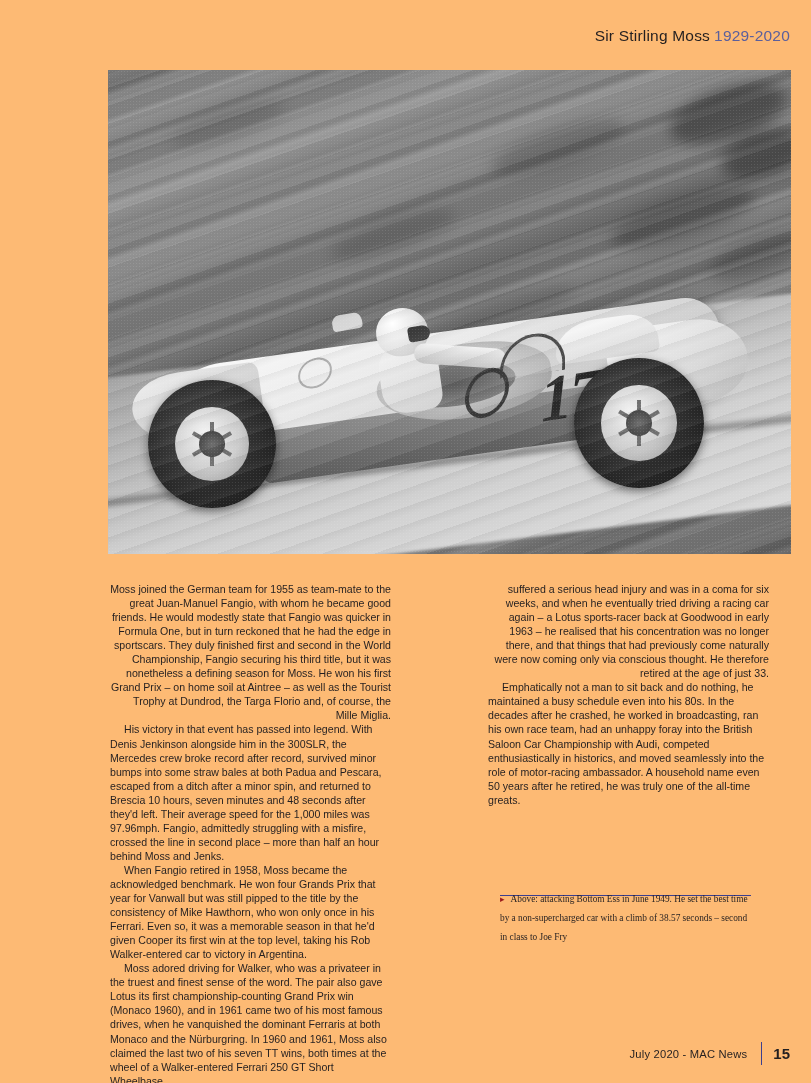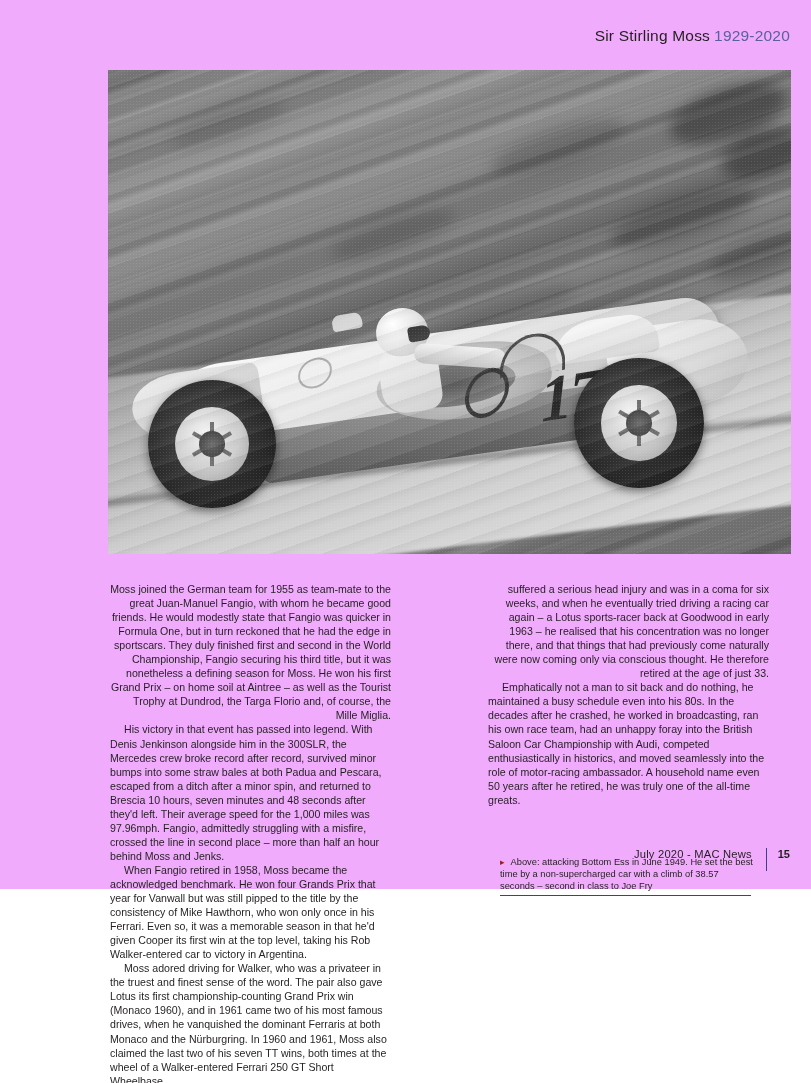--- a/index.html
+++ b/index.html
@@ -13,22 +13,22 @@
     height: 1083px;
     font-family: "Liberation Sans", sans-serif;
     color: #231f20;
     position: relative;
     overflow: hidden;
   }
 
   .page {
     position: relative;
     width: 811px;
-    height: 889px;
-    background: #f0abfc;
+    height: 1083px;
+    background: #fdba74;
   }
 
   
   .running-head {
     position: absolute;
     top: 27px;
     right: 21px;
     font-size: 15.5px;
     letter-spacing: 0.2px;
     white-space: nowrap;
@@ -327,54 +327,56 @@
     position: absolute;
     left: 500px;
     top: 895px;
     width: 251px;
     height: 1px;
     background: #3c3f8f;
   }
   .caption {
     position: absolute;
     left: 500px;
-    top: 856px;
+    top: 890px;
     width: 253px;
     font-size: 9.3px;
-    line-height: 12px;
-    color: #231f20;
+    line-height: 19px;
+    color: #231f20;
+    font-family: Liberation Serif, serif;
   }
   .caption .bullet {
     color: #9b1b1b;
     font-size: 9px;
     margin-right: 6px;
   }
 
   
   .footer {
     position: absolute;
     left: 0;
     right: 21px;
     bottom: 18px;
     display: flex;
     justify-content: flex-end;
+    align-items: center;
   }
   .footer-text {
     font-size: 11.2px;
     color: #231f20;
     letter-spacing: .2px;
   }
   .footer-divider {
     width: 1px;
     height: 23px;
     background: #3c3f8f;
     margin: 0 11px 0 14px;
   }
   .footer-page {
-    font-size: 11px;
+    font-size: 15px;
     font-weight: 700;
     color: #231f20;
   }
 </style>
 </head>
 <body>
 
 <div class="page">
 
   <div class="running-head">

